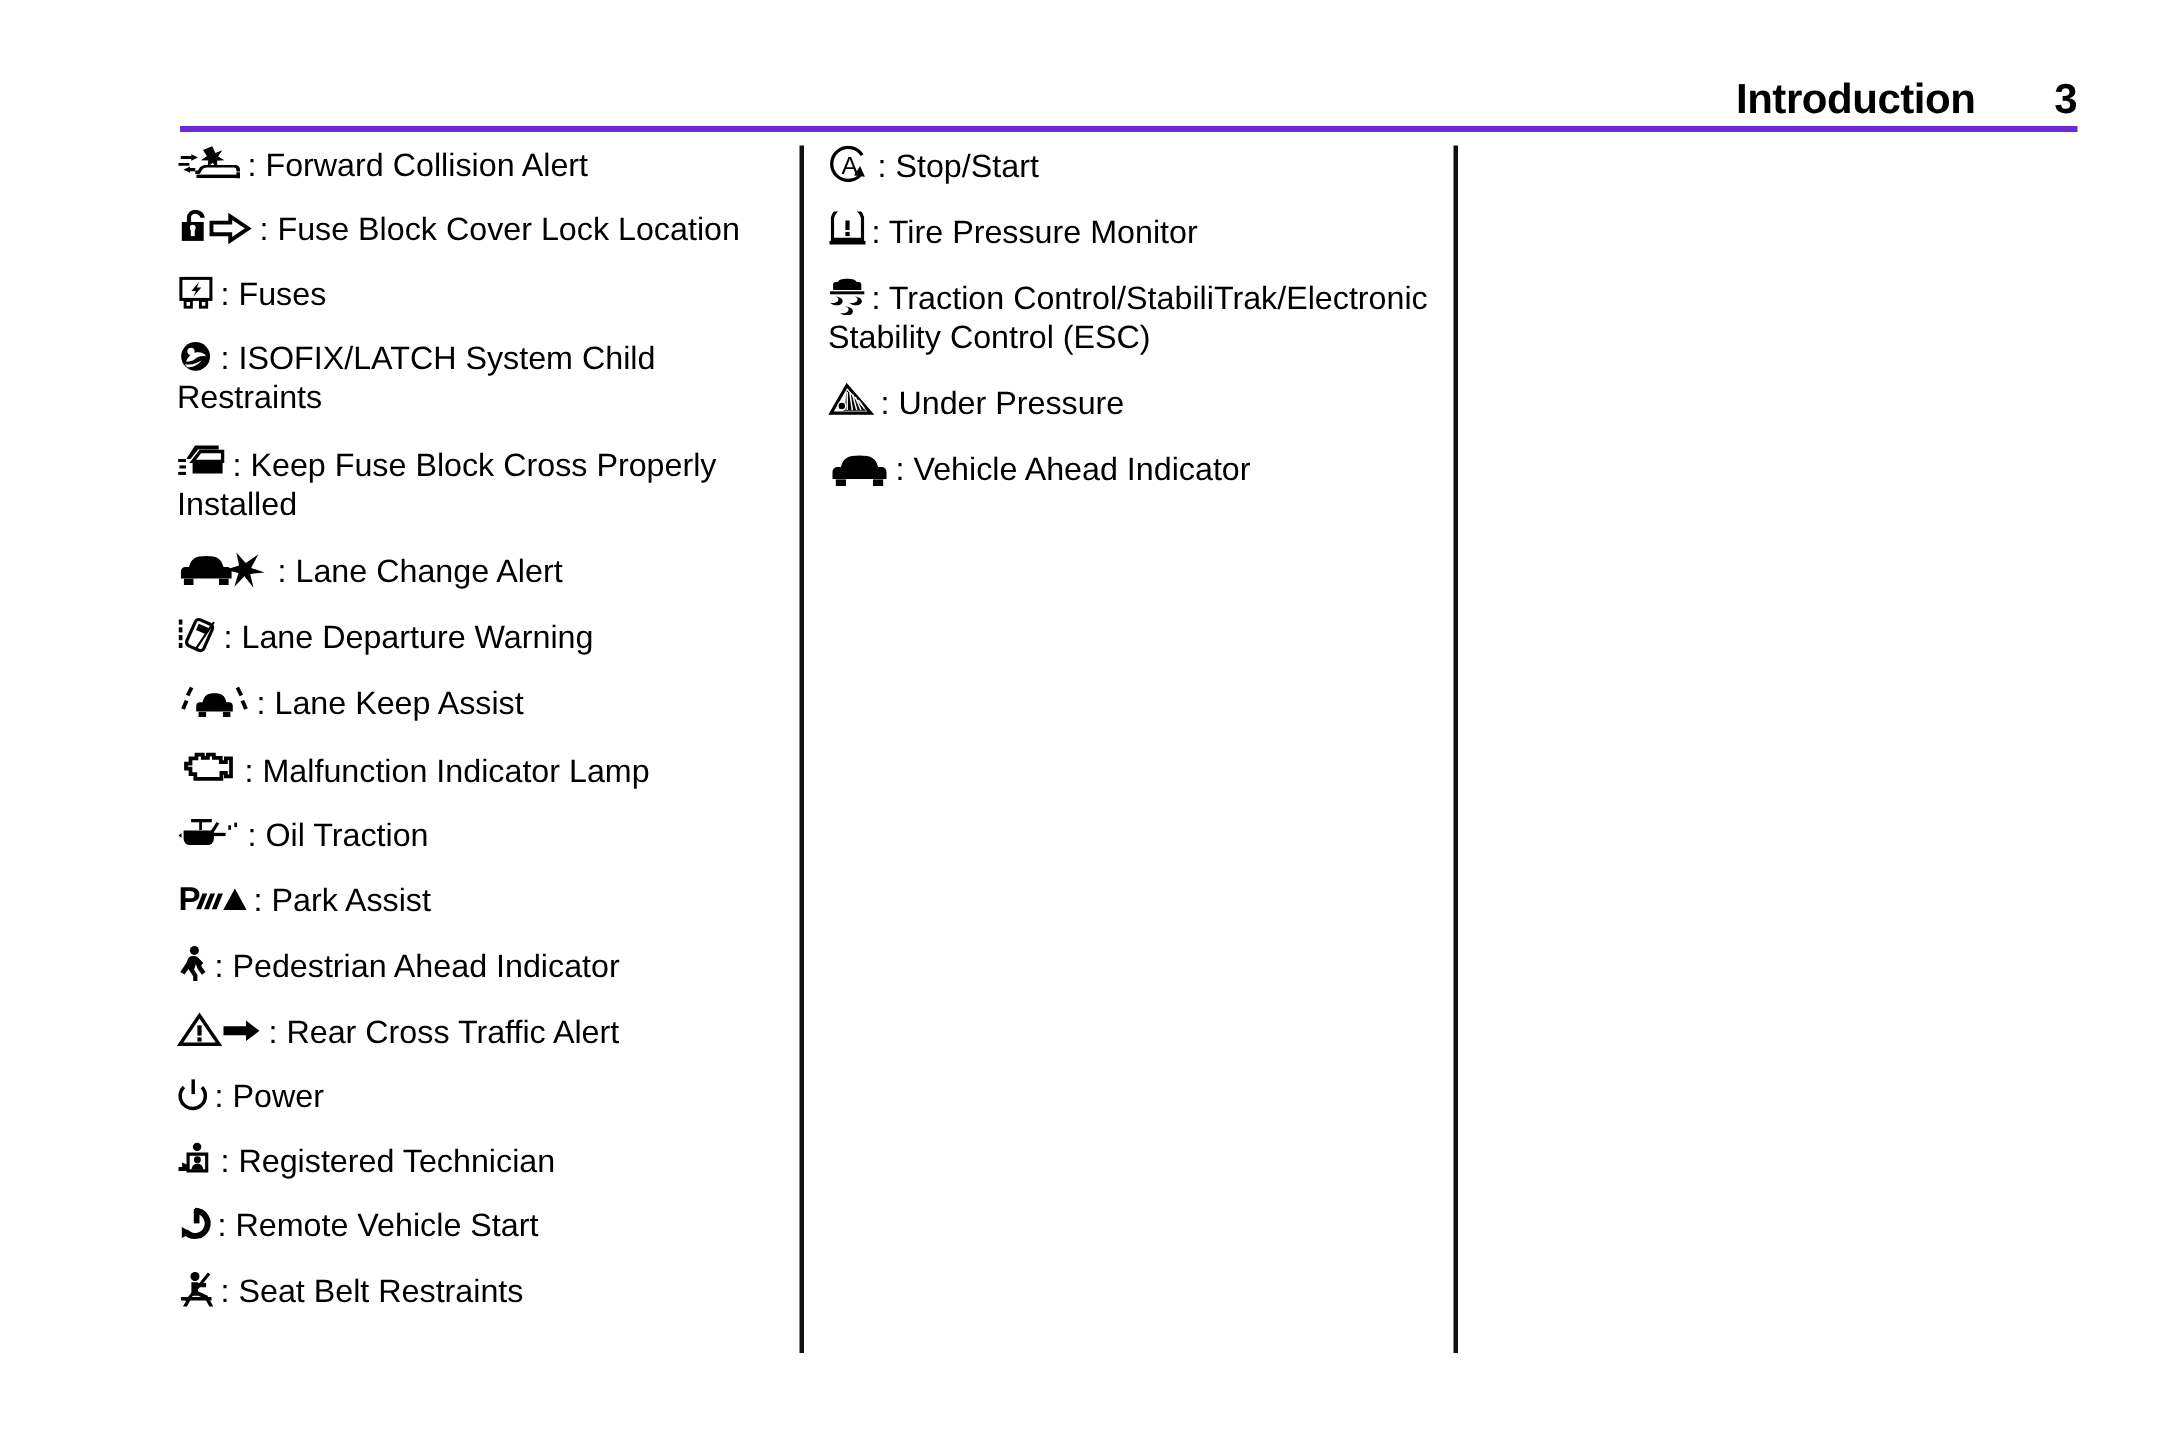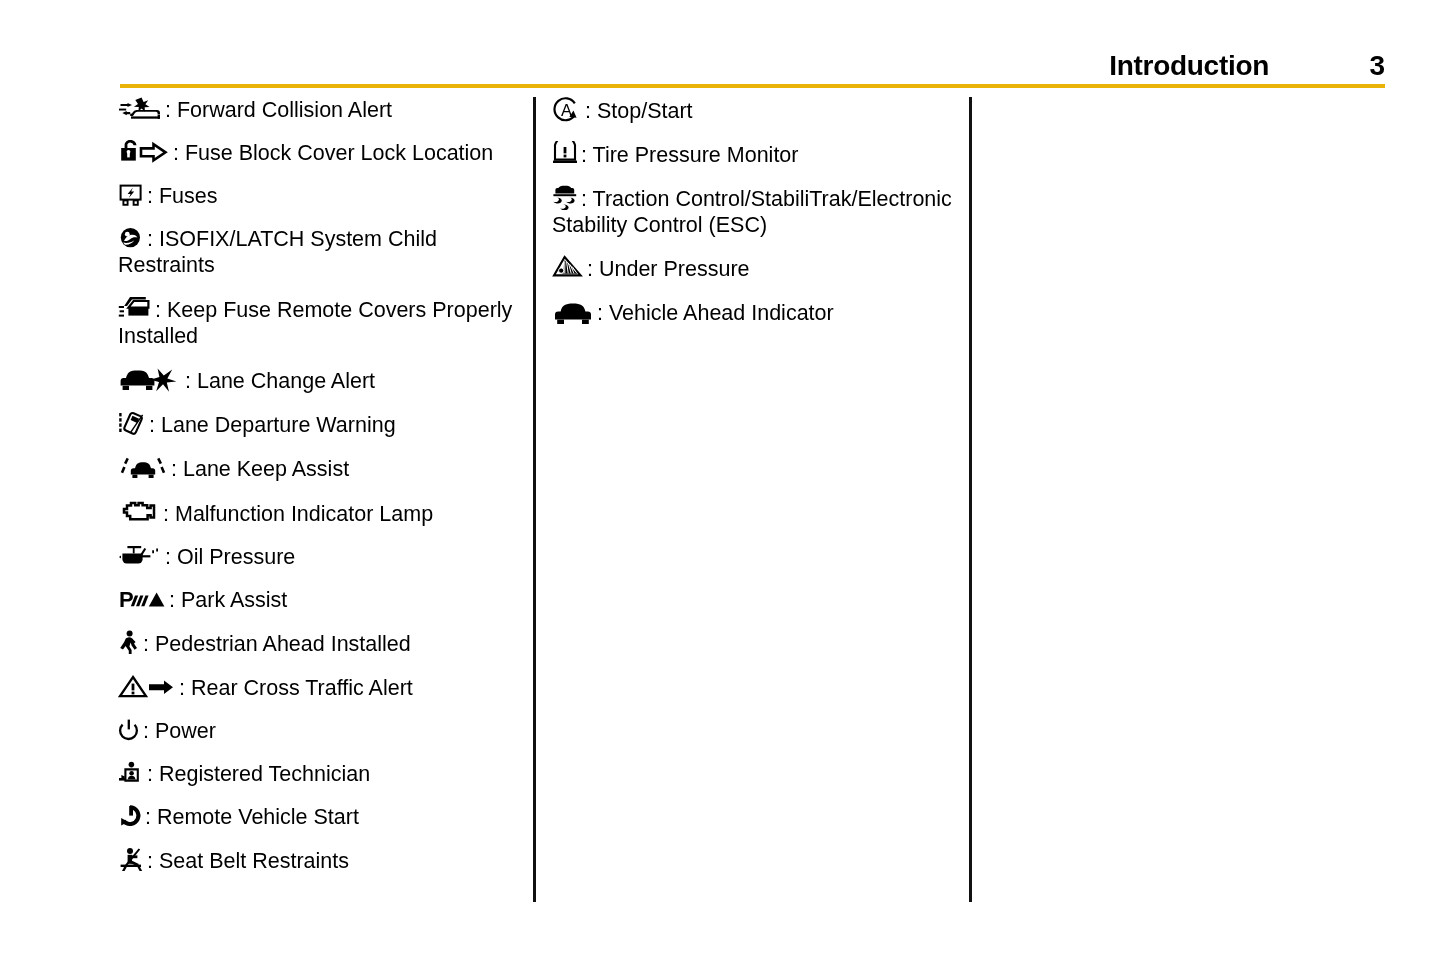--- a/index.html
+++ b/index.html
@@ -20,23 +20,22 @@
   
   .page-header {
     position: absolute;
     left: 120px;
     top: 46px;
     width: 1265px;
     height: 42px;
     display: flex;
     align-items: flex-end;
     justify-content: flex-end;
-    border-bottom: 4px solid #eab308;
+    border-bottom: 4px solid #6d28d9;
     box-sizing: border-box;
-    gap: 48px;
   }
   .header-title {
     font-size: 28px;
     font-weight: bold;
     letter-spacing: -0.3px;
     line-height: 1;
     padding-bottom: 4px;
   }
   .header-pageno {
     font-size: 28px;
@@ -179,21 +178,21 @@
           <g fill="#000">
             <path d="M12.0 2.0 L27.8 2.0 L27.8 4.6 L14.0 4.6 L9.0 11.0 L6.2 11.0 Z"></path>
             <path d="M10.4 12.6 L30.4 12.6 L30.4 20.6 L10.4 20.6 Z"></path>
             <path d="M10.4 12.6 L15.6 6.0 L30.4 6.0 L30.4 12.6 Z" fill="none" stroke="#000" stroke-width="2.2"></path>
             <rect x="0.8" y="11.0" width="5.2" height="2.0"></rect>
             <rect x="1.6" y="15.3" width="4.4" height="2.0"></rect>
             <rect x="0.8" y="19.6" width="5.2" height="2.0"></rect>
           </g>
         </svg>
       </span><span class="sep">:</span>
-      <span class="lbl">Keep Fuse Remote Covers Properly Installed</span>
+      <span class="lbl">Keep Fuse Block Cross Properly Installed</span>
     </div>
 
     <div class="entry">
       <span class="ic" style="vertical-align:-6px;">
         <svg width="64" height="28" viewBox="0 0 64 28">
           <g fill="#000">
             <path d="M8.0 12.0 C9.5 6.4 12.0 4.6 19.5 4.6 C27.0 4.6 29.5 6.4 31.0 12.0 L33.4 12.0 A3.0 3.0 0 0 1 36.4 15.0 L36.4 19.6 L2.6 19.6 L2.6 15.0 A3.0 3.0 0 0 1 5.6 12.0 Z"></path>
             <rect x="4.6" y="19.8" width="6.4" height="4.2"></rect>
             <rect x="28.0" y="19.8" width="6.4" height="4.2"></rect>
             <path d="M39.6 2.4 L45.8 9.4 L54.2 3.6 L49.4 12.6 L58.4 15.6 L48.8 16.6 L51.0 25.8 L45.0 18.2 L38.2 25.2 L41.0 16.0 L32.2 13.8 L41.4 11.0 Z"></path>
@@ -258,21 +257,21 @@
             <path d="M3.0 11.4 L1.0 13.0 L3.0 14.6 Z"></path>
             <path d="M24.0 11.2 L32.4 11.2 L32.4 13.4 L24.0 13.4 Z"></path>
             <path d="M14.8 3.0 L16.6 3.0 L16.6 9.4 L14.8 9.4 Z"></path>
             <path d="M9.4 2.0 L23.2 2.0 L23.2 4.2 L9.4 4.2 Z"></path>
             <path d="M26.4 4.0 L28.2 5.0 L23.0 13.2 L21.2 12.2 Z"></path>
             <path d="M34.2 6.2 L36.0 6.2 L36.0 9.2 L34.2 9.2 Z"></path>
             <path d="M38.2 4.4 L40.0 4.4 L40.0 7.4 L38.2 7.4 Z"></path>
           </g>
         </svg>
       </span><span class="sep">:</span>
-      <span class="lbl">Oil Pressure</span>
+      <span class="lbl">Oil Traction</span>
     </div>
 
     <div class="entry">
       <span class="ic">
         <svg width="48" height="24" viewBox="0 0 48 24">
           <g fill="#000">
             <text x="1" y="19.5" font-family="'Liberation Sans',sans-serif" font-size="22" font-weight="bold">P</text>
             <path d="M17.0 8.6 L20.2 8.6 L16.0 19.2 L12.8 19.2 Z"></path>
             <path d="M22.2 8.6 L25.4 8.6 L21.2 19.2 L18.0 19.2 Z"></path>
             <path d="M27.4 8.6 L30.6 8.6 L26.4 19.2 L23.2 19.2 Z"></path>
@@ -286,21 +285,21 @@
     <div class="entry">
       <span class="ic">
         <svg width="22" height="25" viewBox="0 0 22 25">
           <g fill="#000">
             <circle cx="11.6" cy="3.6" r="3.0"></circle>
             <path d="M10.2 7.4 C12.6 7.0 14.4 8.0 15.0 10.2 L16.6 14.6 L19.0 18.0 L16.6 19.8 L13.6 15.6 L12.6 12.6 L11.4 16.4 L13.6 20.0 L13.6 24.0 L10.8 24.0 L10.8 20.8 L7.6 16.0 L5.0 19.6 L2.2 18.0 L6.2 12.0 L7.4 9.2 C7.9 8.1 8.9 7.6 10.2 7.4 Z"></path>
             <path d="M14.2 8.6 L17.6 12.0 L15.8 13.6 L12.6 10.4 Z"></path>
           </g>
         </svg>
       </span><span class="sep">:</span>
-      <span class="lbl">Pedestrian Ahead Installed</span>
+      <span class="lbl">Pedestrian Ahead Indicator</span>
     </div>
 
     <div class="entry">
       <span class="ic" style="vertical-align:-5px;">
         <svg width="58" height="26" viewBox="0 0 58 26">
           <g>
             <path d="M15.0 3.0 L28.0 22.2 L2.0 22.2 Z" fill="none" stroke="#000" stroke-width="2.3" stroke-linejoin="miter"></path>
             <rect x="13.6" y="9.6" width="2.8" height="6.8" fill="#000"></rect>
             <rect x="13.6" y="17.6" width="2.8" height="2.8" fill="#000"></rect>
             <path d="M31.0 10.2 L46.0 10.2 L46.0 6.4 L55.0 13.2 L46.0 20.0 L46.0 16.2 L31.0 16.2 Z" fill="#000"></path>

